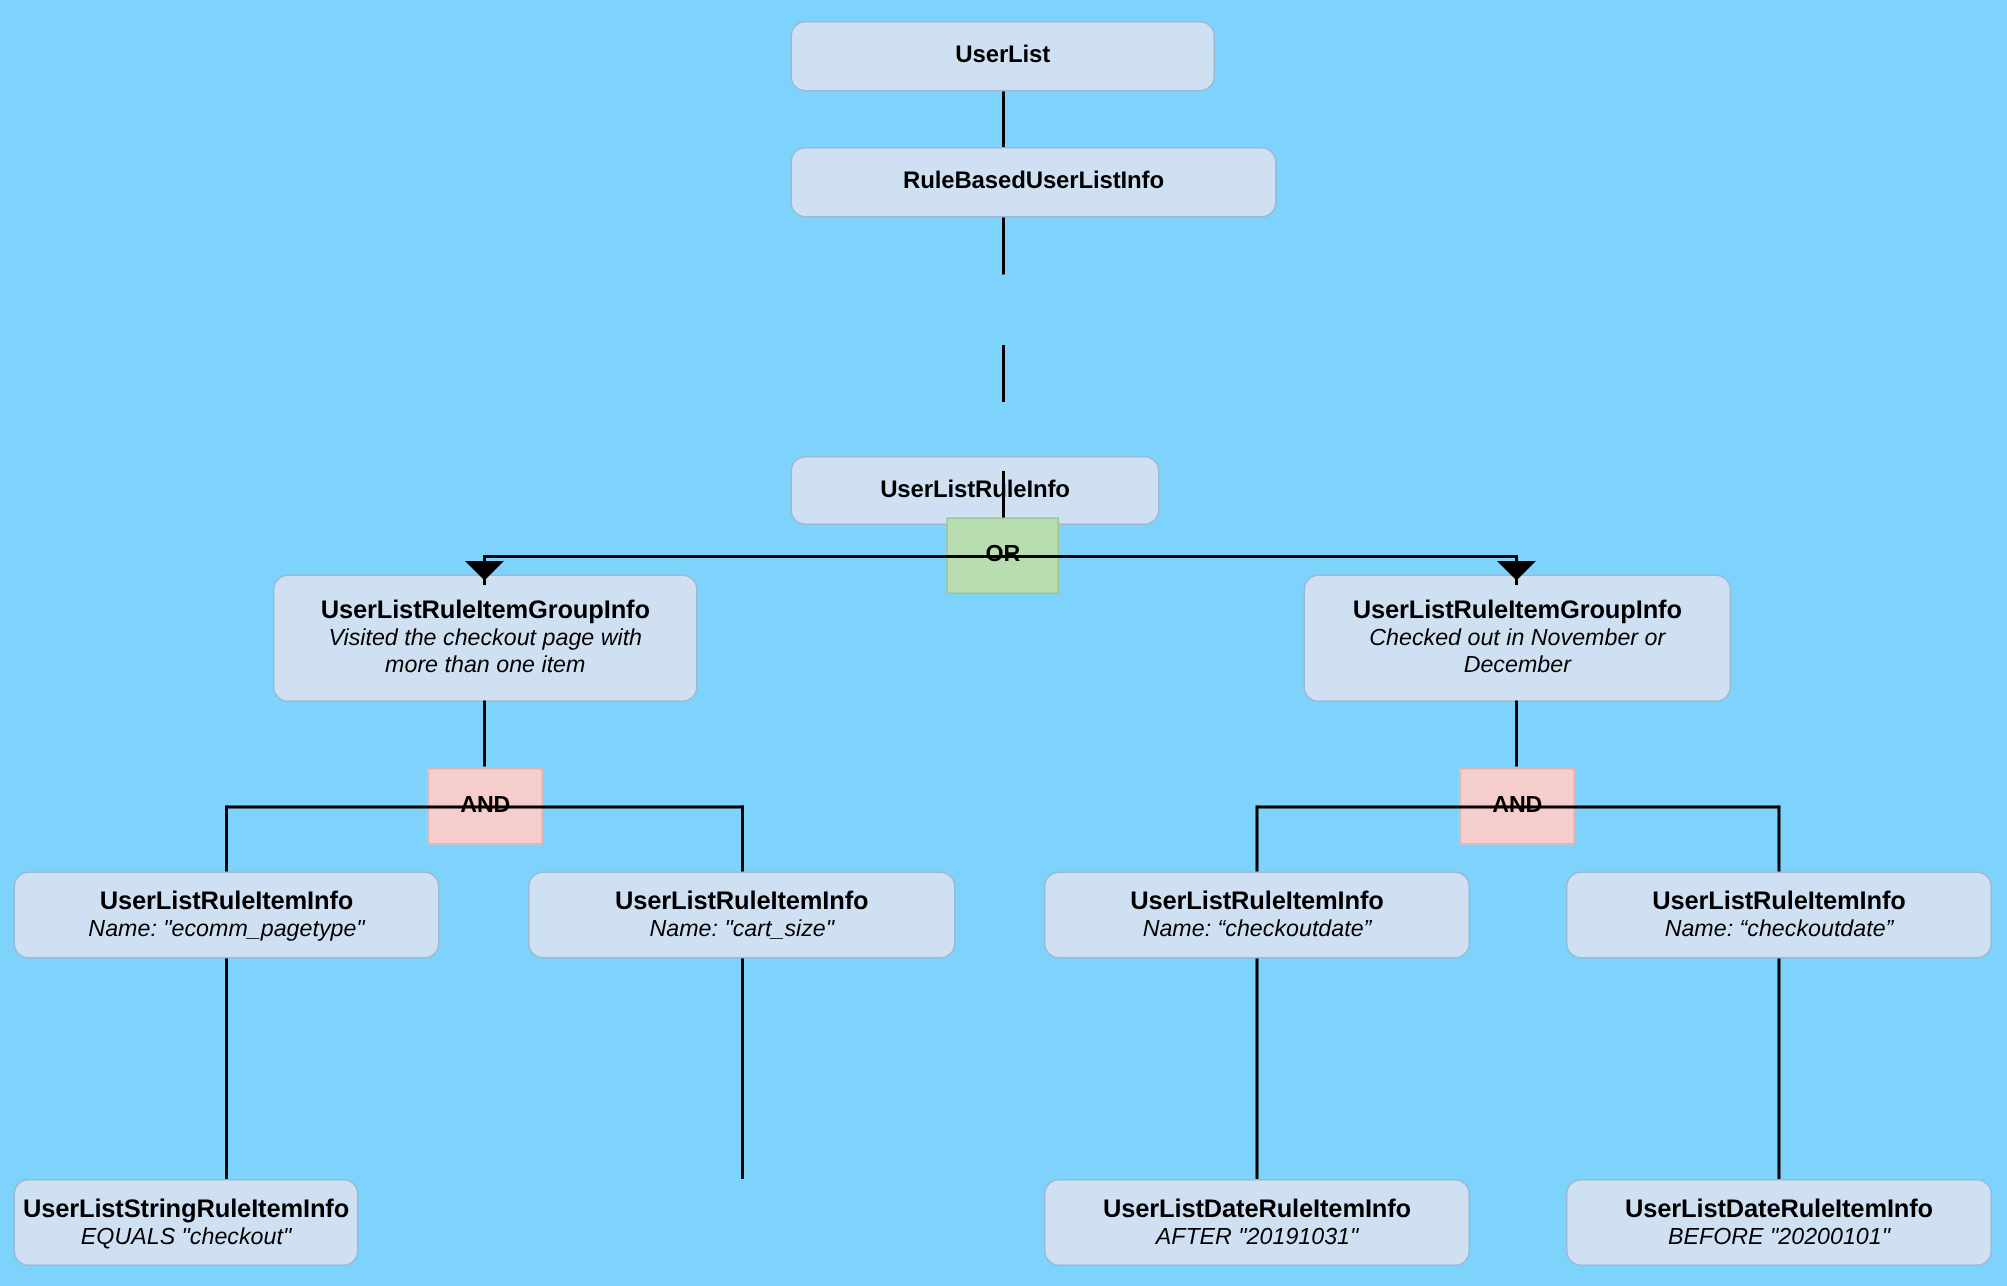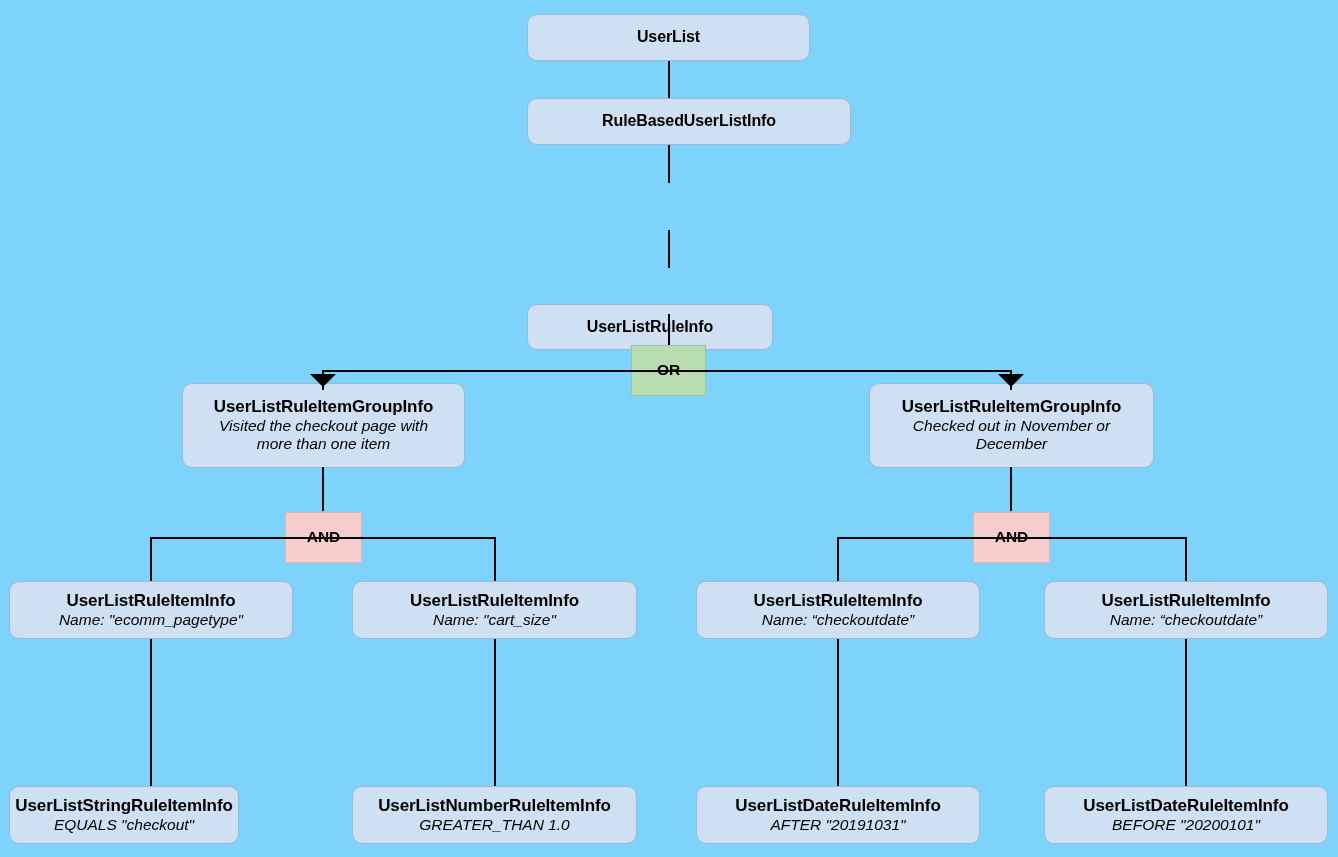--- a/index.html
+++ b/index.html
@@ -172,24 +172,20 @@
   <div class="node box leaf" style="left:1044px; top:581px; width:284px; height:58px;">
     <span class="title">UserListRuleItemInfo</span>
     <span class="subtitle">Name: “checkoutdate”</span>
   </div>
 
   <div class="node box leaf" style="left:9px; top:786px; width:230px; height:58px;">
     <span class="title">UserListStringRuleItemInfo</span>
     <span class="subtitle">EQUALS "checkout"</span>
   </div>
 
-  <div class="node box leaf" style="left:352px; top:786px; width:285px; height:58px;">
-    <span class="title">UserListNumberRuleItemInfo</span>
-    <span class="subtitle">GREATER_THAN 1.0</span>
-  </div>
 
   <div class="node box leaf" style="left:696px; top:786px; width:284px; height:58px;">
     <span class="title">UserListDateRuleItemInfo</span>
     <span class="subtitle">AFTER "20191031"</span>
   </div>
 
   <div class="node box leaf" style="left:1044px; top:786px; width:284px; height:58px;">
     <span class="title">UserListDateRuleItemInfo</span>
     <span class="subtitle">BEFORE "20200101"</span>
   </div>

